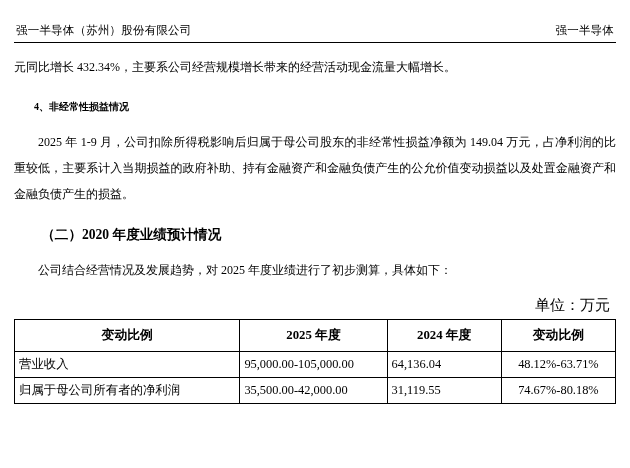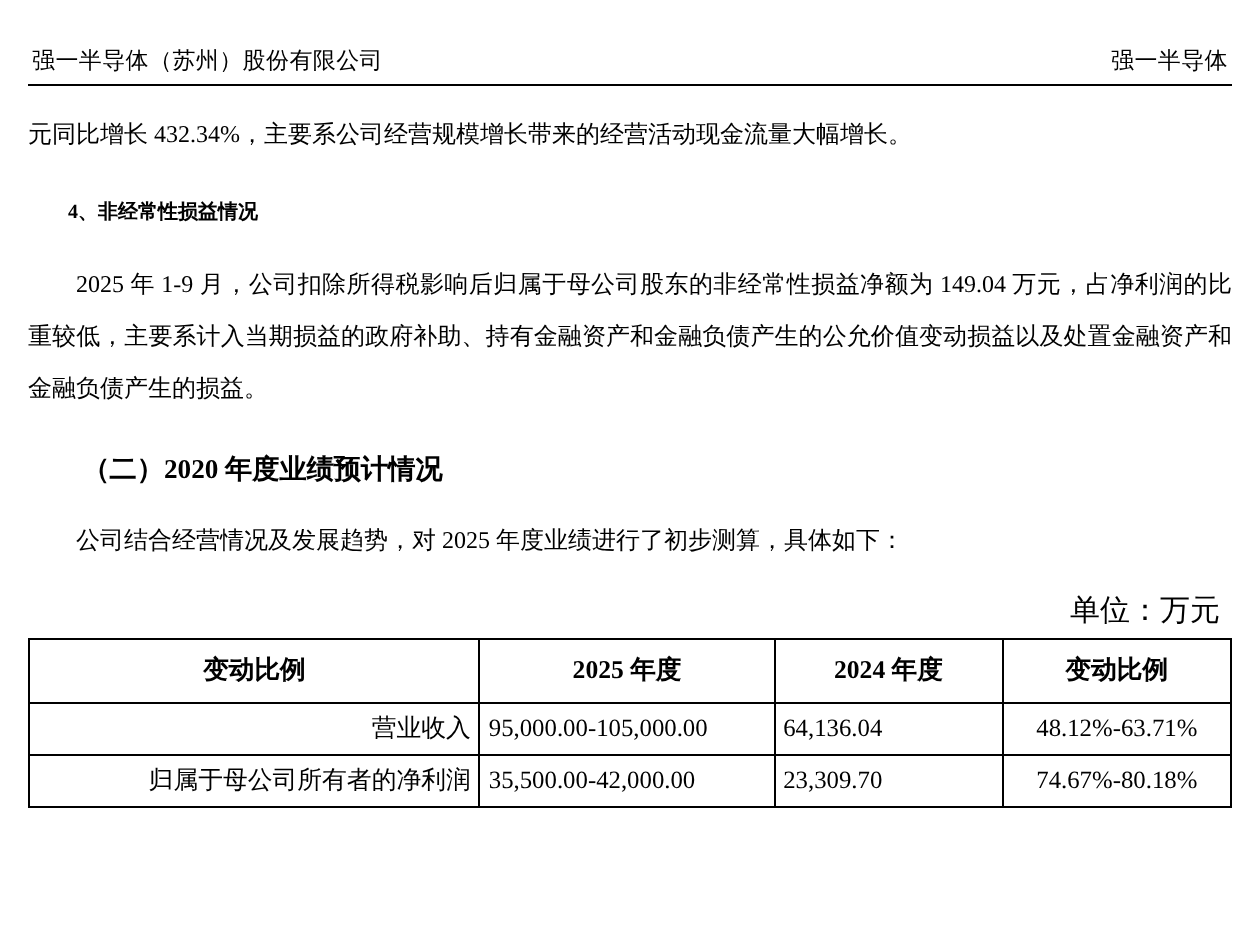--- a/index.html
+++ b/index.html
@@ -81,21 +81,21 @@
     line-height: 19px;
     vertical-align: middle;
   }
   table.fin th {
     text-align: center;
     font-weight: bold;
     font-size: 12.8px;
     height: 25px;
   }
   td.label {
-    text-align: right;
+    text-align: left;
   }
   td.num {
   }
   td.pct {
     text-align: center;
   }
   col.c1 { width: 37.5%; }
   col.c2 { width: 24.5%; }
   col.c3 { width: 19%; }
   col.c4 { width: 19%; }
@@ -141,19 +141,19 @@
     <tbody>
       <tr>
         <td class="label">营业收入</td>
         <td class="num">95,000.00-105,000.00</td>
         <td class="num">64,136.04</td>
         <td class="pct">48.12%-63.71%</td>
       </tr>
       <tr>
         <td class="label">归属于母公司所有者的净利润</td>
         <td class="num">35,500.00-42,000.00</td>
-        <td class="num">23,309.70</td>
+        <td class="num">31,119.55</td>
         <td class="pct">74.67%-80.18%</td>
       </tr>
     </tbody>
   </table>
 
 </div>
 
 </body></html>

